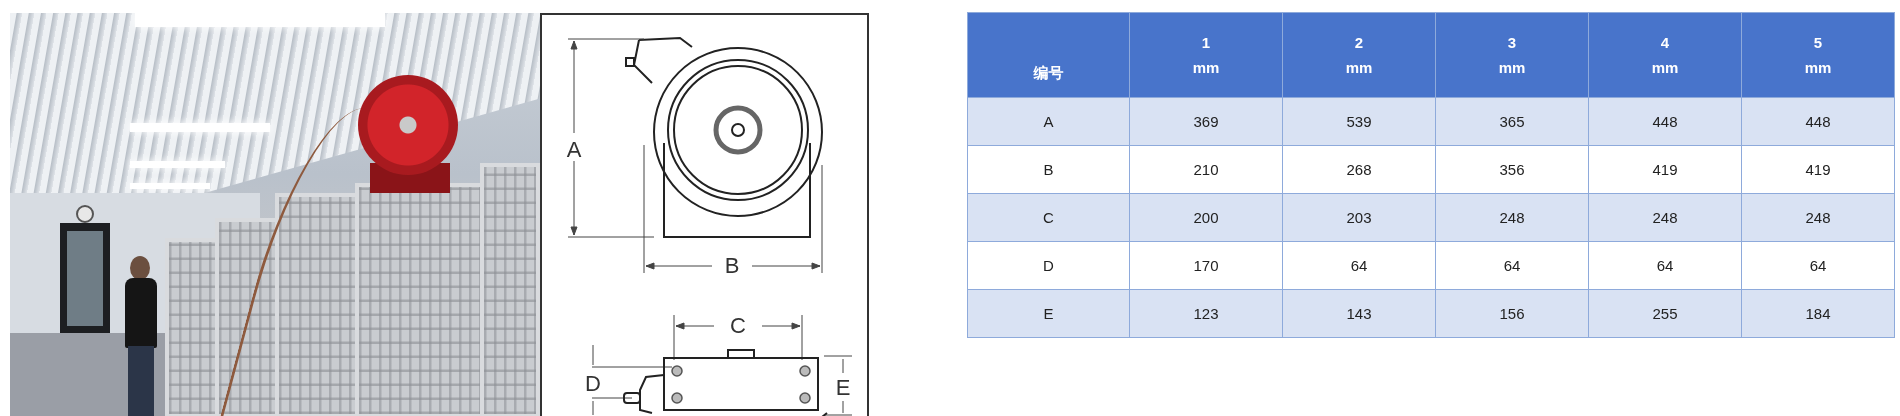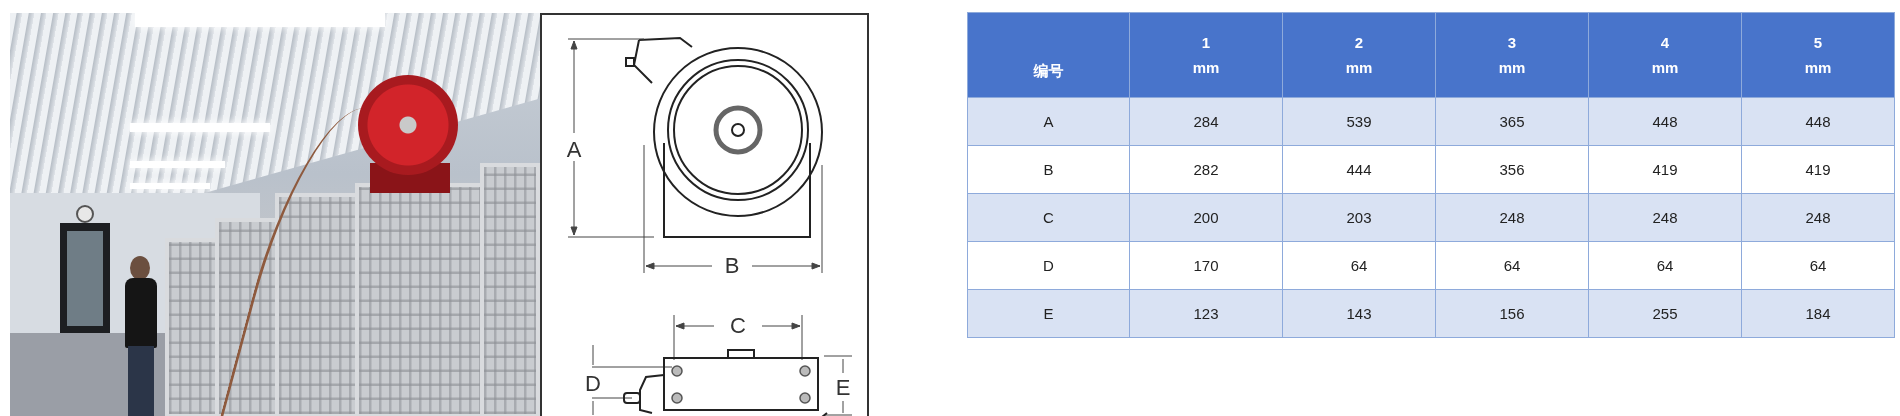--- a/index.html
+++ b/index.html
@@ -39,21 +39,21 @@
 
   
   .spec-table { position: absolute; left: 967px; top: 12px; border-collapse: collapse;
                 table-layout: fixed; width: 928px; }
   .spec-table th, .spec-table td { border: 1px solid #8eaadb; text-align: center; padding: 0; font-size: 15px; color: #222; }
   .spec-table th { background: #4874cb; color: #ffffff; height: 72px; font-weight: bold; font-size: 15px; line-height: 25px; }
   .spec-table td { height: 47px; }
   .spec-table tr.alt td { background: #d9e2f3; }
   .spec-table tr.plain td { background: #ffffff; }
   .col0 { width: 162px; } .colN { width: 153px; }
-  .th-id { vertical-align: bottom; padding-bottom: 12px !important; font-family: Liberation Mono, monospace; }
+  .th-id { vertical-align: bottom; padding-bottom: 12px !important; }
   .th-line { display: block; }
 </style>
 </head>
 <body>
 
 <div class="photo">
   <div class="ceiling"></div>
   <div class="light" style="left:125px;top:0;width:250px;height:14px;"></div>
   <div class="light" style="left:120px;top:110px;width:140px;height:9px;"></div>
   <div class="light" style="left:120px;top:148px;width:95px;height:7px;"></div>
@@ -180,30 +180,30 @@
       </th>
       <th>
         <span class="th-line">5</span>
         <span class="th-line">mm</span>
       </th>
     </tr>
   </thead>
   <tbody>
     <tr class="alt">
       <td>A</td>
-      <td>284</td>
+      <td>369</td>
       <td>539</td>
       <td>365</td>
       <td>448</td>
       <td>448</td>
     </tr>
     <tr class="plain">
       <td>B</td>
-      <td>282</td>
-      <td>444</td>
+      <td>210</td>
+      <td>268</td>
       <td>356</td>
       <td>419</td>
       <td>419</td>
     </tr>
     <tr class="alt">
       <td>C</td>
       <td>200</td>
       <td>203</td>
       <td>248</td>
       <td>248</td>

